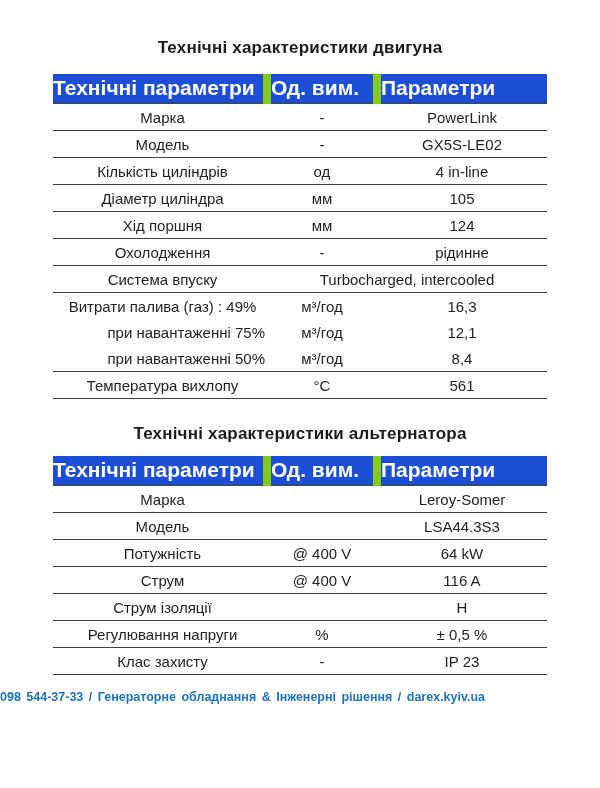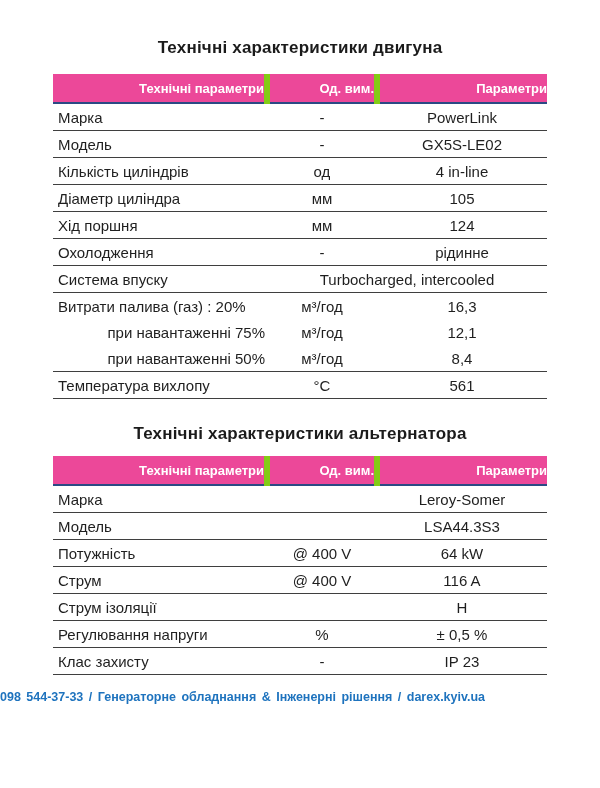--- a/index.html
+++ b/index.html
@@ -38,41 +38,41 @@
     width: 494px;
     margin: 16px 0 0 53px;
   }
   table.spec-table.second {
     margin-top: 12px;
   }
   col.c1 { width: 214px; }
   col.c2 { width: 110px; }
   col.c3 { width: 170px; }
   thead th {
-    background: #ec4899;
+    background: #1d4ed8;
     color: #ffffff;
     font-weight: bold;
-    font-size: 13px;
+    font-size: 21px;
     height: 28px;
     padding: 0;
-    text-align: right;
+    text-align: left;
     border-bottom: 2px solid #2b4a84;
   }
   thead th + th {
-    border-left: 6px solid #84cc16;
+    border-left: 8px solid #84cc16;
   }
   tbody td {
     font-size: 15px;
     height: 26px;
     padding: 0;
     border-bottom: 1px solid #3f3f3f;
     white-space: nowrap;
     overflow: hidden;
   }
-  td.p { text-align: left; padding-left: 5px; }
+  td.p { text-align: center; padding-left: 5px; }
   td.u, td.v { text-align: center; }
   td.p.indent { text-align: right; padding-right: 2px; }
   tr.nb td { border-bottom: none; }
   .footer {
     margin-top: 15px;
     text-align: left;
     color: #1e73be;
     font-weight: bold;
     font-size: 12.5px;
     word-spacing: 2px;
@@ -127,21 +127,21 @@
       <tr>
         <td class="p">Охолодження</td>
         <td class="u">-</td>
         <td class="v">рідинне</td>
       </tr>
       <tr>
         <td class="p">Система впуску</td>
         <td class="v" colspan="2">Turbocharged, intercooled</td>
       </tr>
       <tr class="nb">
-        <td class="p">Витрати палива (газ) : 20%</td>
+        <td class="p">Витрати палива (газ) : 49%</td>
         <td class="u">м³/год</td>
         <td class="v">16,3</td>
       </tr>
       <tr class="nb">
         <td class="p indent">при навантаженні 75%</td>
         <td class="u">м³/год</td>
         <td class="v">12,1</td>
       </tr>
       <tr>
         <td class="p indent">при навантаженні 50%</td>

